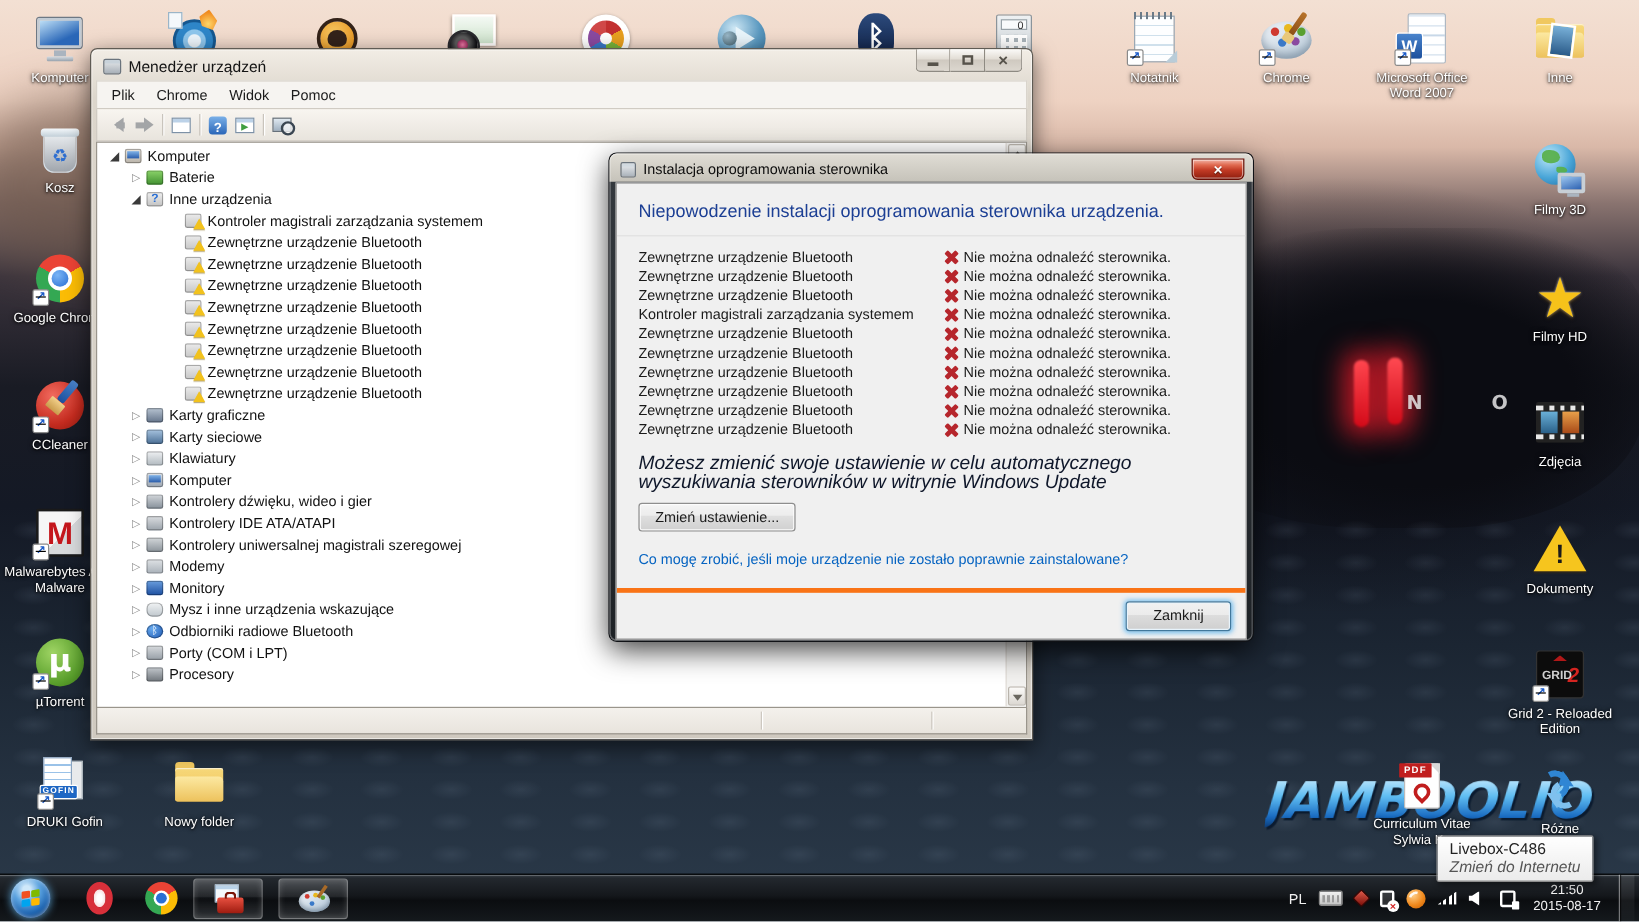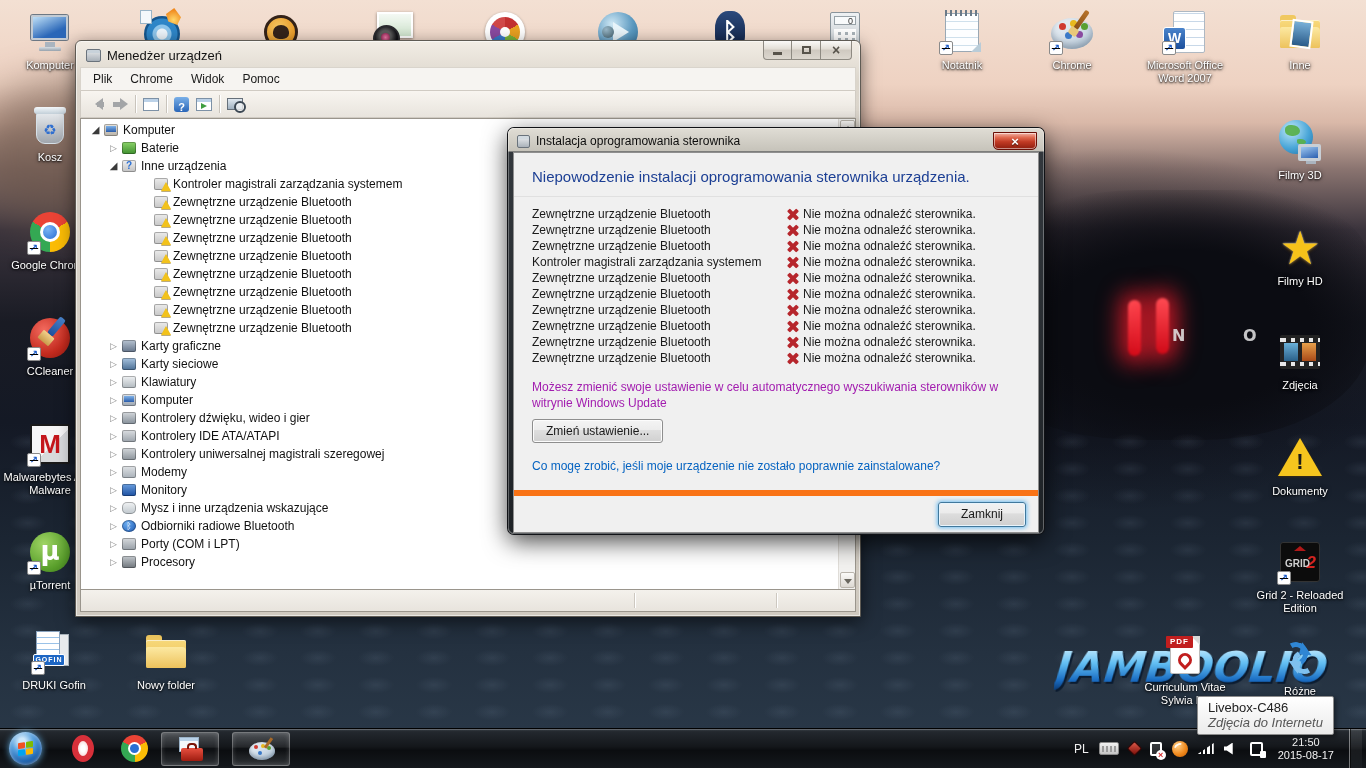--- a/index.html
+++ b/index.html
@@ -213,26 +213,26 @@
   .dlg-body { flex:1; background:#f0f0f0; border:1px solid #8f8f8f; display:flex; flex-direction:column; overflow:hidden; }
   .dlg-header { padding:15px 18px 11px; font-size:15px; color:#1c3f94; }
   .dlg-sep { height:1px; background:#e0e0e0; }
   .dlg-rows { padding:9px 18px 2px; }
   .drow { display:flex; align-items:center; height:16px; font-size:12px; color:#1a1a1a; }
   .drow .dev { width:252px; white-space:nowrap; overflow:hidden; }
   .drow .ex { width:17px; height:15px; position:relative; flex:none; }
   .drow .ex::before,.drow .ex::after { content:""; position:absolute; left:7px; top:1px; width:4px; height:13px; background:#b6262c; border-radius:1px; }
   .drow .ex::before { transform:rotate(45deg); } .drow .ex::after { transform:rotate(-45deg); }
   .drow .st { flex:1; padding-left:2px; }
-  .dlg-info { padding:11px 18px 0; font-size:12px; line-height:16px; color:#a21caf; max-width:512px; }
+  .dlg-info { padding:11px 18px 0; font-size:16px; line-height:16px; color:#0f172a; max-width:512px;font-style:italic; }
   .btn-change { margin:8px 0 0 18px; align-self:flex-start; padding:4px 13px; font-size:12px; color:#1a1a1a;
     background:linear-gradient(#f4f4f4,#ececec 45%,#dfdfdf 46%,#d0d0d0); border:1px solid #8e8e8e; border-radius:3px;
     box-shadow:inset 0 0 0 1px #fcfcfc; }
   .dlg-link { margin:16px 18px 12px; font-size:12px; color:#0563c1; cursor:pointer; }
-  .dlg-footer { margin-top:auto; border-top:6px solid #f97316; height:42px; display:flex; align-items:center; justify-content:flex-end; padding-right:12px; background:#f0f0f0; }
+  .dlg-footer { margin-top:auto; border-top:4px solid #f97316; height:42px; display:flex; align-items:center; justify-content:flex-end; padding-right:12px; background:#f0f0f0; }
   .btn-close { width:88px; height:25px; font-size:12px; color:#1a1a1a; display:flex; align-items:center; justify-content:center;
     background:linear-gradient(#f2f2f2,#ebebeb 45%,#dddddd 46%,#cfcfcf); border:1px solid #41789c; border-radius:3px;
     box-shadow:0 0 4px 1px rgba(88,180,240,.85), inset 0 0 0 1px #e8f4fc; }
   
   .tip { position:absolute; left:1197px; top:696px; z-index:60; background:linear-gradient(#ffffff,#ebebeb);
     border:1px solid #8c8c8c; border-radius:2px; padding:3px 10px 4px; box-shadow:2px 2px 5px rgba(0,0,0,.45);
     font-size:13px; color:#222; white-space:nowrap; }
   .tip .t2 { font-style:italic; color:#555; }
   
   .tb-bar { position:absolute; left:0; right:0; bottom:0; height:40px; z-index:40;
@@ -837,21 +837,21 @@
       <button class="btn-change">Zmień ustawienie...</button>
       <div class="dlg-link">Co mogę zrobić, jeśli moje urządzenie nie zostało poprawnie zainstalowane?</div>
       <div class="dlg-footer">
         <button class="btn-close">Zamknij</button>
       </div>
     </div>
   </div>
 
   <div class="tip">
     <div class="t1">Livebox-C486</div>
-    <div class="t2">Zdjęcia do Internetu</div>
+    <div class="t2">Zmień do Internetu</div>
   </div>
 
   <div class="tb-bar">
     <div class="orb">
       <span class="flag">
           <i></i>
           <i></i>
           <i></i>
           <i></i>
         </span>

